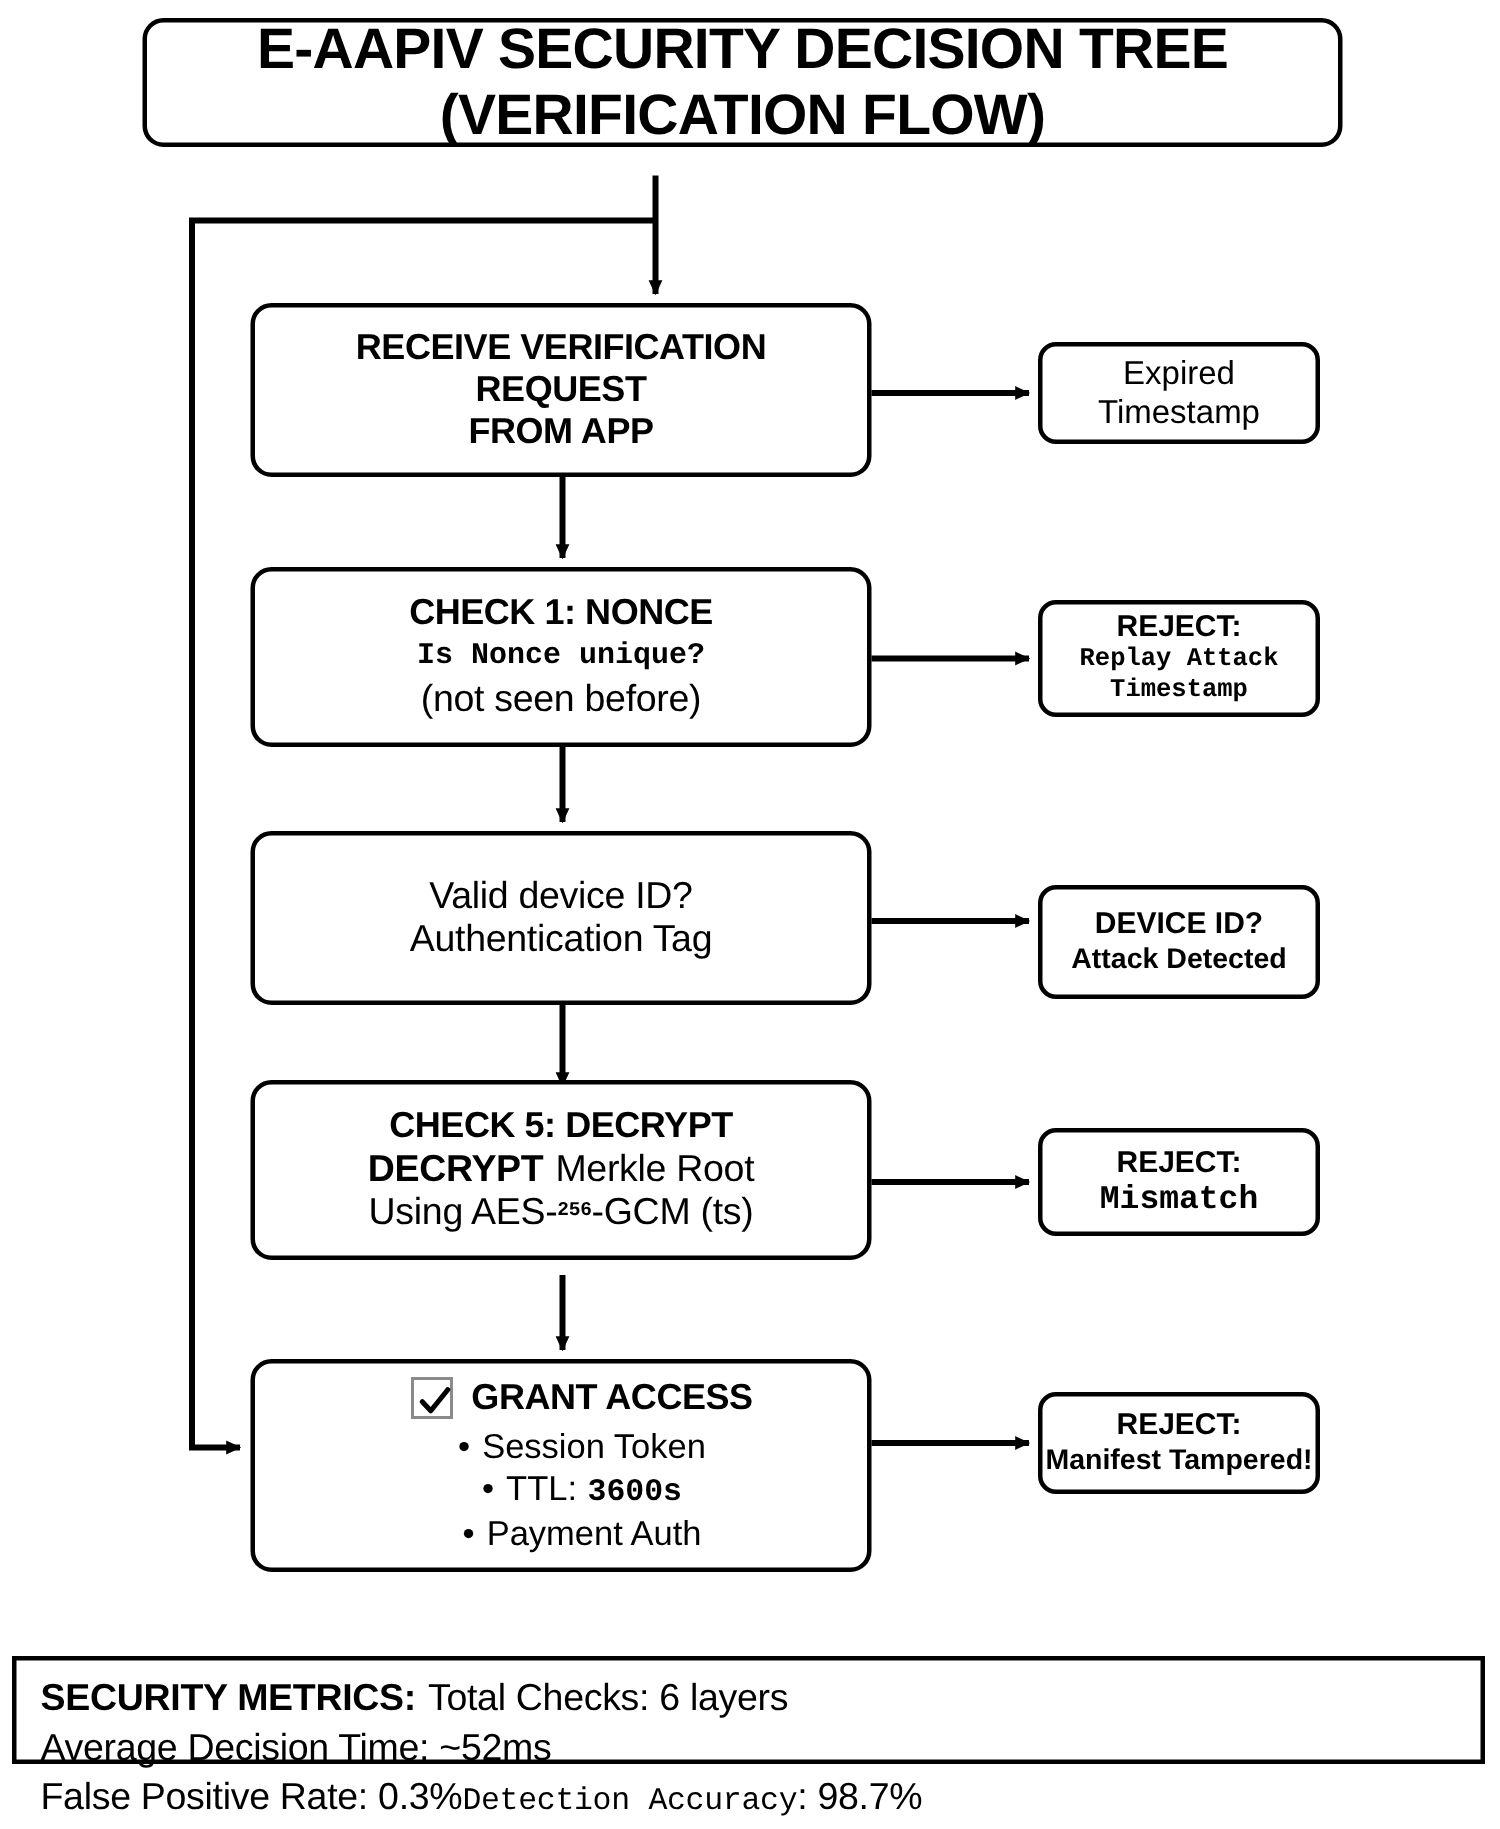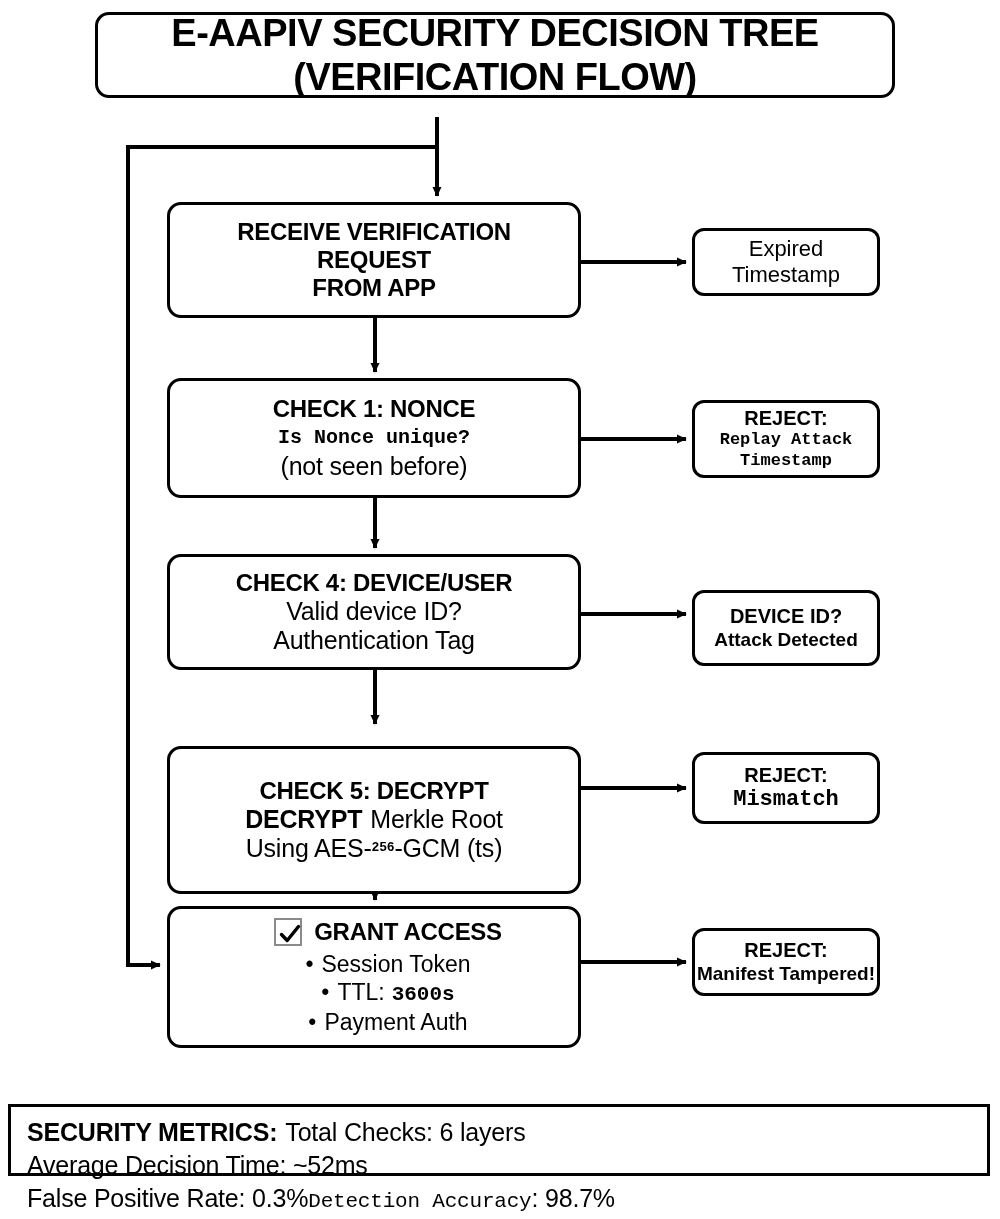--- a/index.html
+++ b/index.html
@@ -73,21 +73,21 @@
   .sup-mono {
     font-family: "Liberation Mono", "DejaVu Sans Mono", monospace;
     font-weight: bold;
     font-size: 13px;
     vertical-align: 6px;
   }
 
   #box-receive { top: 202px;  height: 116px; }
   #box-check1  { top: 378px;  height: 120px; }
   #box-check4  { top: 554px;  height: 116px; }
-  #box-check5  { top: 746px;  height: 148px; }
+  #box-check5  { top: 720px;  height: 120px; }
   #box-grant   { top: 906px;  height: 142px; padding-left: 28px; }
 
   
   .grant-title-row {
     display: flex;
     align-items: center;
     justify-content: center;
     gap: 12px;
     margin-bottom: 2px;
   }
@@ -227,21 +227,20 @@
   <div class="head">FROM APP</div>
 </div>
 
 <div class="box main-box" id="box-check1">
   <div class="head">CHECK 1: NONCE</div>
   <div class="sub-mono">Is Nonce unique?</div>
   <div class="sub">(not seen before)</div>
 </div>
 
 <div class="box main-box" id="box-check4">
-  <div class="head">CHECK 4: DEVICE/USER</div>
   <div class="sub">Valid device ID?</div>
   <div class="sub">Authentication Tag</div>
 </div>
 
 <div class="box main-box" id="box-check5">
   <div class="head">CHECK 5: DECRYPT</div>
   <div class="sub">
     <b>DECRYPT</b><span style="margin-left:8px">Merkle Root</span>
   </div>
   <div class="sub"><span>Using AES-</span><span class="sup-mono">256</span><span>-GCM (ts)</span></div>

